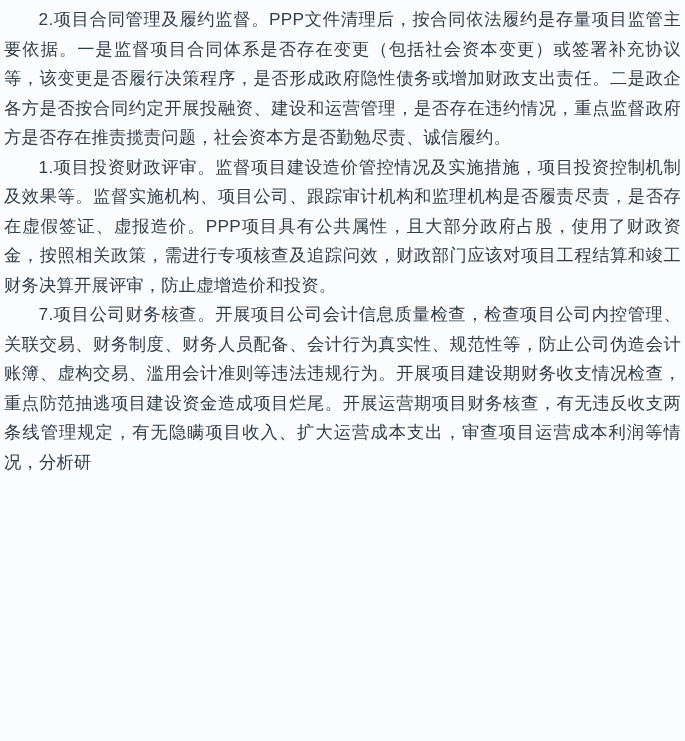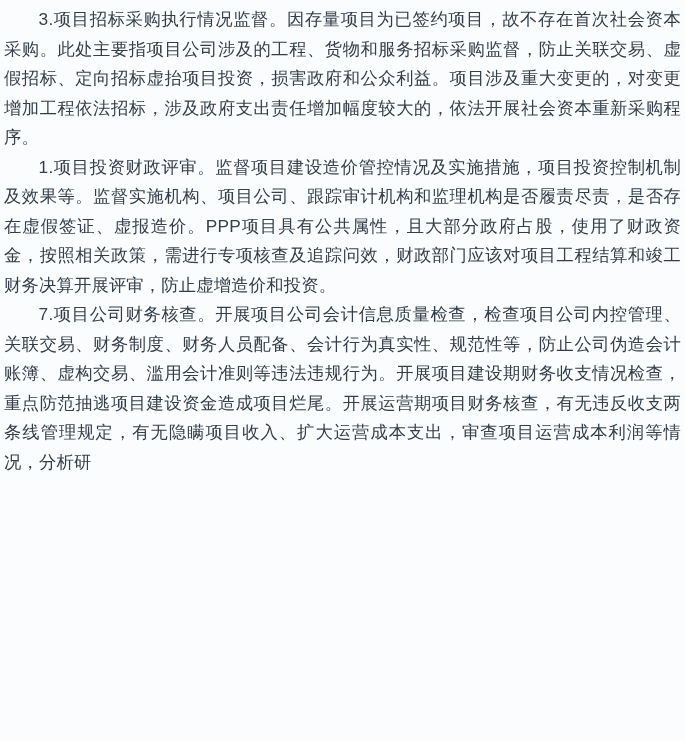--- a/index.html
+++ b/index.html
@@ -30,16 +30,16 @@
     padding: 0;
     text-indent: 2em;
     letter-spacing: 0.2px;
     word-break: break-all;
   }
 </style>
 </head>
 <body>
 
 <main class="document">
-  <p>3.项目招标采购执行情况监督。因存量项目为已签约项目，故不存在首次社会资本采购。此处主要指项目公司涉及的工程、货物和服务招标采购监督，防止关联交易、虚假招标、定向招标虚抬项目投资，损害政府和公众利益。项目涉及重大变更的，对变更增加工程依法招标，涉及政府支出责任增加幅度较大的，依法开展社会资本重新采购程序。</p>
+  <p>2.项目合同管理及履约监督。PPP文件清理后，按合同依法履约是存量项目监管主要依据。一是监督项目合同体系是否存在变更（包括社会资本变更）或签署补充协议等，该变更是否履行决策程序，是否形成政府隐性债务或增加财政支出责任。二是政企各方是否按合同约定开展投融资、建设和运营管理，是否存在违约情况，重点监督政府方是否存在推责揽责问题，社会资本方是否勤勉尽责、诚信履约。</p>
   <p>1.项目投资财政评审。监督项目建设造价管控情况及实施措施，项目投资控制机制及效果等。监督实施机构、项目公司、跟踪审计机构和监理机构是否履责尽责，是否存在虚假签证、虚报造价。PPP项目具有公共属性，且大部分政府占股，使用了财政资金，按照相关政策，需进行专项核查及追踪问效，财政部门应该对项目工程结算和竣工财务决算开展评审，防止虚增造价和投资。</p>
   <p>7.项目公司财务核查。开展项目公司会计信息质量检查，检查项目公司内控管理、关联交易、财务制度、财务人员配备、会计行为真实性、规范性等，防止公司伪造会计账簿、虚构交易、滥用会计准则等违法违规行为。开展项目建设期财务收支情况检查，重点防范抽逃项目建设资金造成项目烂尾。开展运营期项目财务核查，有无违反收支两条线管理规定，有无隐瞒项目收入、扩大运营成本支出，审查项目运营成本利润等情况，分析研</p>
 </main>
 
 </body></html>

